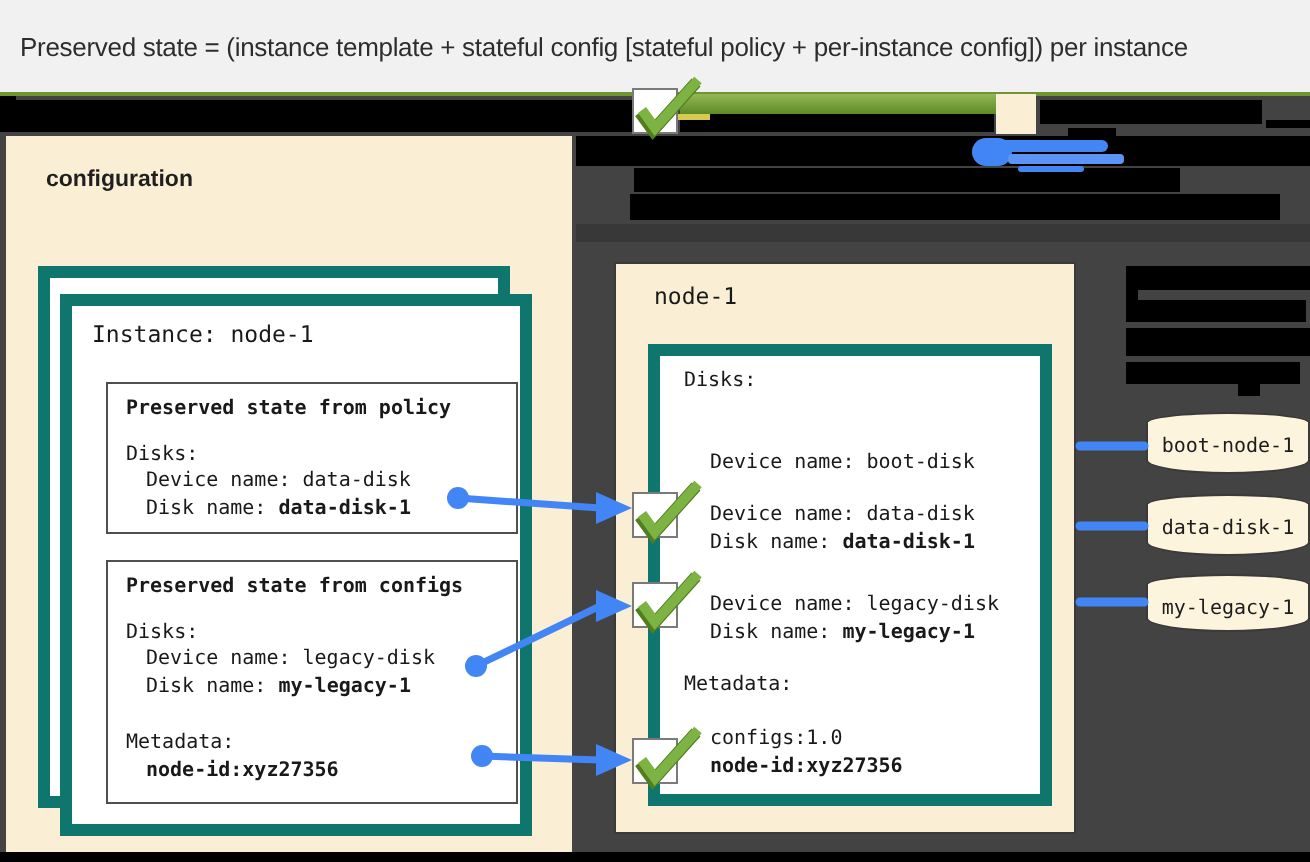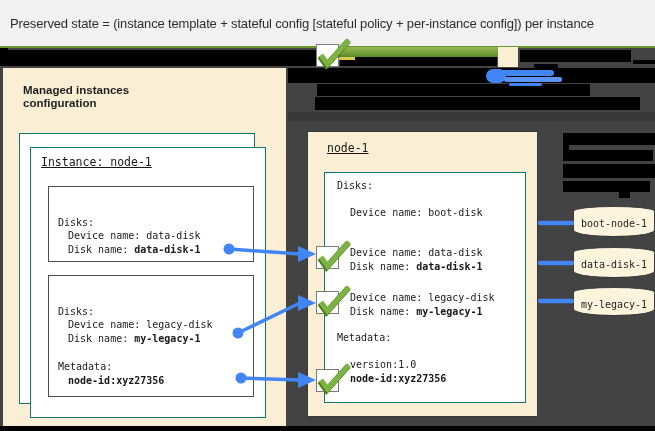--- a/index.html
+++ b/index.html
@@ -16,26 +16,26 @@
   
   .bar{position:absolute;background:#000;z-index:1;}
   .bar.soft{background:#383838;}
   .blue{position:absolute;background:#4285f4;z-index:2;}
   
   .panel{position:absolute;background:#faefd4;z-index:2;}
   .panel-left{left:3px;top:68px;width:283px;height:358px;}
   .panel-right{left:307px;top:131px;width:231px;height:286px;border:1px solid #3a3a3a;box-sizing:border-box;}
   .heading{position:absolute;left:20px;top:16px;font-size:11.5px;line-height:12.9px;color:#1f1f1f;}
   .bold{font-weight:bold;}
-  .whitebox{position:absolute;background:#fff;border:1px solid #0f766e;box-sizing:border-box;}
+  .whitebox{position:absolute;background:#fff;border:6px solid #0f766e;box-sizing:border-box;}
   .backbox{left:16px;top:65px;width:236px;height:271px;}
   .frontbox{left:27px;top:79px;width:236px;height:271px;}
   .innerbox{position:absolute;background:#fff;border:1px solid #4f4f4f;box-sizing:border-box;}
   .mono{font-family:"DejaVu Sans Mono",monospace;font-size:10px;line-height:13px;color:#191919;white-space:nowrap;position:absolute;}
-  .mono.lg{font-size:11.5px;text-decoration:underline;}
+  .mono.lg{font-size:11.5px;}
   .ib-title{font-weight:bold;left:9px;top:6px;}
   
   .vm-box{left:16px;top:40px;width:202px;height:231px;}
   
   .cyl{position:absolute;left:573px;width:82px;z-index:3;}
   .cyl-top{position:absolute;left:0;top:0;width:82px;height:11px;background:#fdf4dd;border:1.5px solid #3a3a3a;border-radius:50%;box-sizing:border-box;}
   .cyl-body{position:absolute;left:0;top:5px;right:0;bottom:0;background:#fdf4dd;border:1.5px solid #3a3a3a;border-top:none;border-radius:0 0 41px 41px / 0 0 7px 7px;box-sizing:border-box;}
   .cyl-label{position:absolute;left:0;top:12px;width:82px;text-align:center;font-family:"DejaVu Sans Mono",monospace;font-size:10px;color:#1d1d1d;}
   
   .overlay{position:absolute;left:0;top:0;width:655px;height:431px;z-index:6;pointer-events:none;}
@@ -73,58 +73,59 @@
   <div class="bar" style="left:563px;top:181px;width:87px;height:11px"></div>
   <div class="bar" style="left:619px;top:192px;width:11px;height:6px"></div>
 
   <div class="blue" style="left:486px;top:69px;width:20px;height:14px;border-radius:7px"></div>
   <div class="blue" style="left:500px;top:70px;width:54px;height:6px;border-radius:3px"></div>
   <div class="blue" style="left:504px;top:77px;width:58px;height:5px;border-radius:2px;background:#5b94f5"></div>
   <div class="blue" style="left:509px;top:83px;width:33px;height:3px;border-radius:1.5px"></div>
 
   <div class="panel panel-left">
     <div class="heading">
-      <div class="bold">Managed instances</div>
       <div class="bold">configuration</div>
     </div>
     <div class="whitebox backbox"></div>
     <div class="whitebox frontbox">
       <div class="mono lg" style="left:10px;top:8px">Instance: node-1</div>
 
       <div class="innerbox" style="left:17px;top:38px;width:206px;height:76px">
+        <div class="mono ib-title">Preserved state from policy</div>
         <div class="mono" style="left:9px;top:29px">Disks:</div>
         <div class="mono" style="left:19px;top:42px">Device name: data-disk</div>
         <div class="mono" style="left:19px;top:55.5px"><span>Disk name: </span><b>data-disk-1</b></div>
       </div>
 
       <div class="innerbox" style="left:17px;top:127px;width:206px;height:122px">
+        <div class="mono ib-title">Preserved state from configs</div>
         <div class="mono" style="left:9px;top:29px">Disks:</div>
         <div class="mono" style="left:19px;top:42px">Device name: legacy-disk</div>
         <div class="mono" style="left:19px;top:55.5px"><span>Disk name: </span><b>my-legacy-1</b></div>
         <div class="mono" style="left:9px;top:84px">Metadata:</div>
         <div class="mono bold" style="left:19px;top:97.5px">node-id:xyz27356</div>
       </div>
     </div>
   </div>
 
   <div class="panel panel-right">
     <div class="mono lg" style="left:19px;top:10px">node-1</div>
     <div class="whitebox vm-box">
       <div class="mono" style="left:12px;top:6px">Disks:</div>
 
-      <div class="mono" style="left:25px;top:33px">Device name: boot-disk</div>
+      <div class="mono" style="left:25px;top:47px">Device name: boot-disk</div>
 
       <div class="mono" style="left:25px;top:73px">Device name: data-disk</div>
       <div class="mono" style="left:25px;top:86.5px"><span>Disk name: </span><b>data-disk-1</b></div>
 
       <div class="mono" style="left:25px;top:118px">Device name: legacy-disk</div>
       <div class="mono" style="left:25px;top:131.5px"><span>Disk name: </span><b>my-legacy-1</b></div>
 
       <div class="mono" style="left:12px;top:158px">Metadata:</div>
-      <div class="mono" style="left:25px;top:185px">version:1.0</div>
+      <div class="mono" style="left:25px;top:185px">configs:1.0</div>
       <div class="mono bold" style="left:25px;top:198.5px">node-id:xyz27356</div>
     </div>
   </div>
 
   <div class="cyl" style="top:206px;height:31px">
     <div class="cyl-top"></div>
     <div class="cyl-body"></div>
     <div class="cyl-label">boot-node-1</div>
   </div>
   <div class="cyl" style="top:247px;height:31px">

